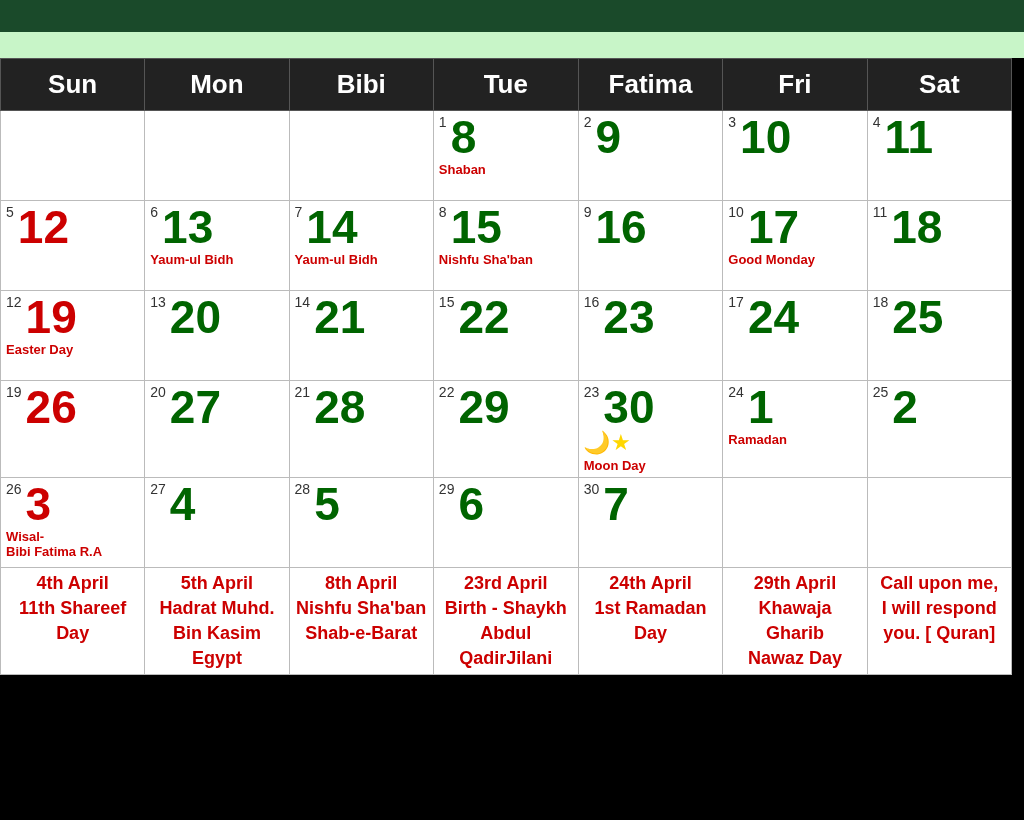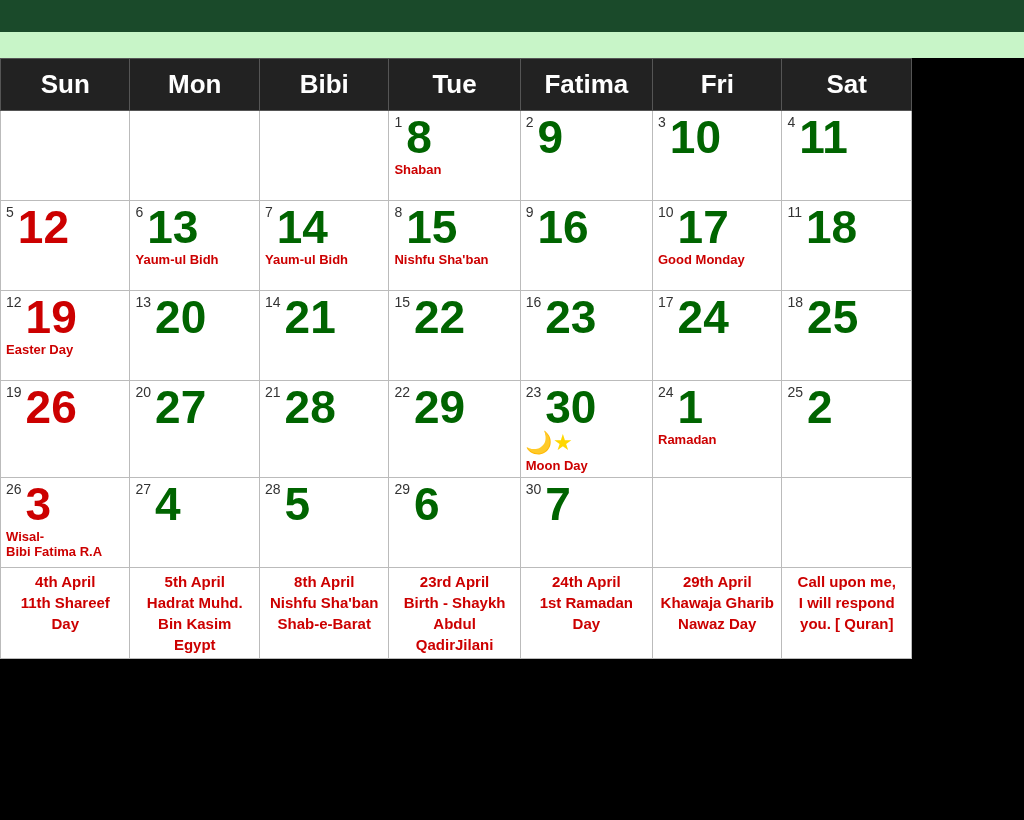--- a/index.html
+++ b/index.html
@@ -26,21 +26,21 @@
     .islamic-header {
       background: #c8f5c8;
       text-align: center;
       padding: 14px 0 12px 0;
       font-size: 30px;
       font-weight: bold;
       color: #111;
       letter-spacing: 1px;
     }
     .calendar {
-      width: 912px;
+      width: 1012px;
       border-collapse: collapse;
       background: #a21caf;
     }
     .calendar th {
       background: #222;
       color: white;
       font-size: 26px;
       font-weight: bold;
       text-align: center;
       padding: 10px 4px;
@@ -85,21 +85,21 @@
     .event-label {
       font-size: 13px;
       color: #cc0000;
       font-weight: bold;
       margin-top: 2px;
       line-height: 1.2;
     }
     .bottom-cell {
       border: 2px solid #888;
       text-align: center;
-      font-size: 15px;
+      font-size: 18px;
       color: #cc0000;
       font-weight: bold;
       padding: 6px 3px;
       vertical-align: top;
       width: 146px;
       line-height: 1.4;
     }
     .empty-cell { background: #e0e0e0; }
     .ramadan-cell { background: #c8f5c8; }
     .moon-star {

